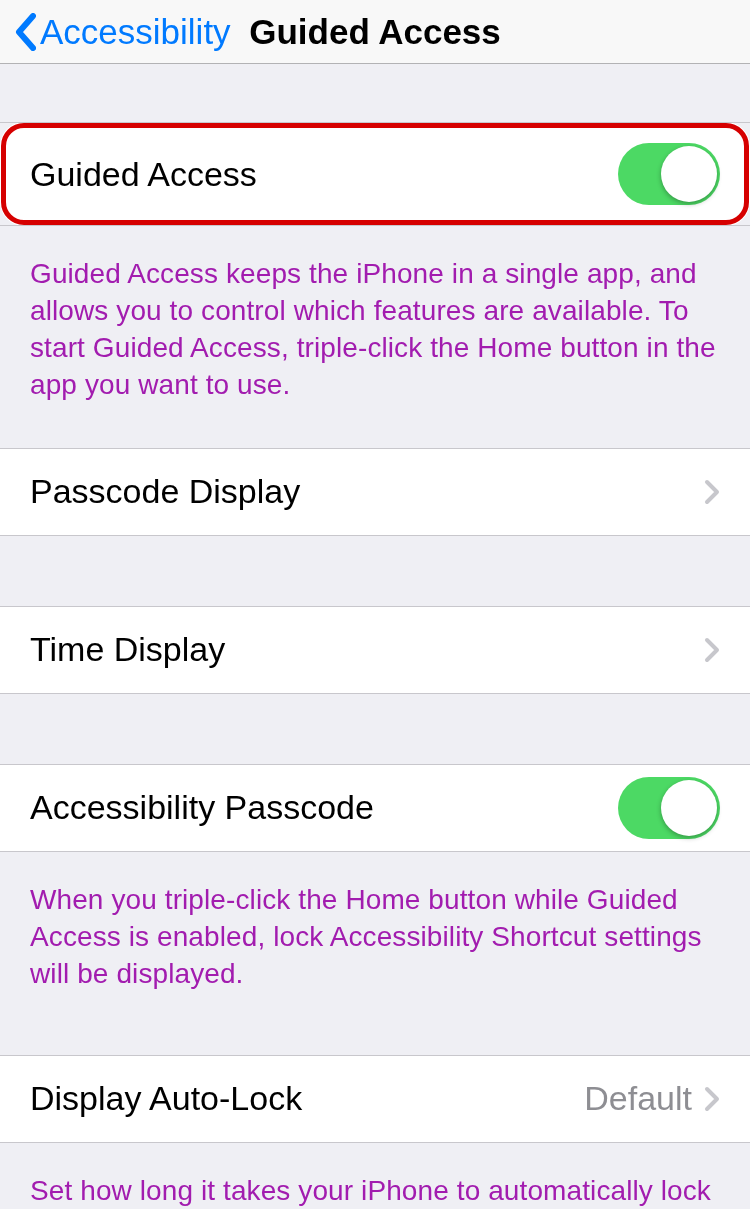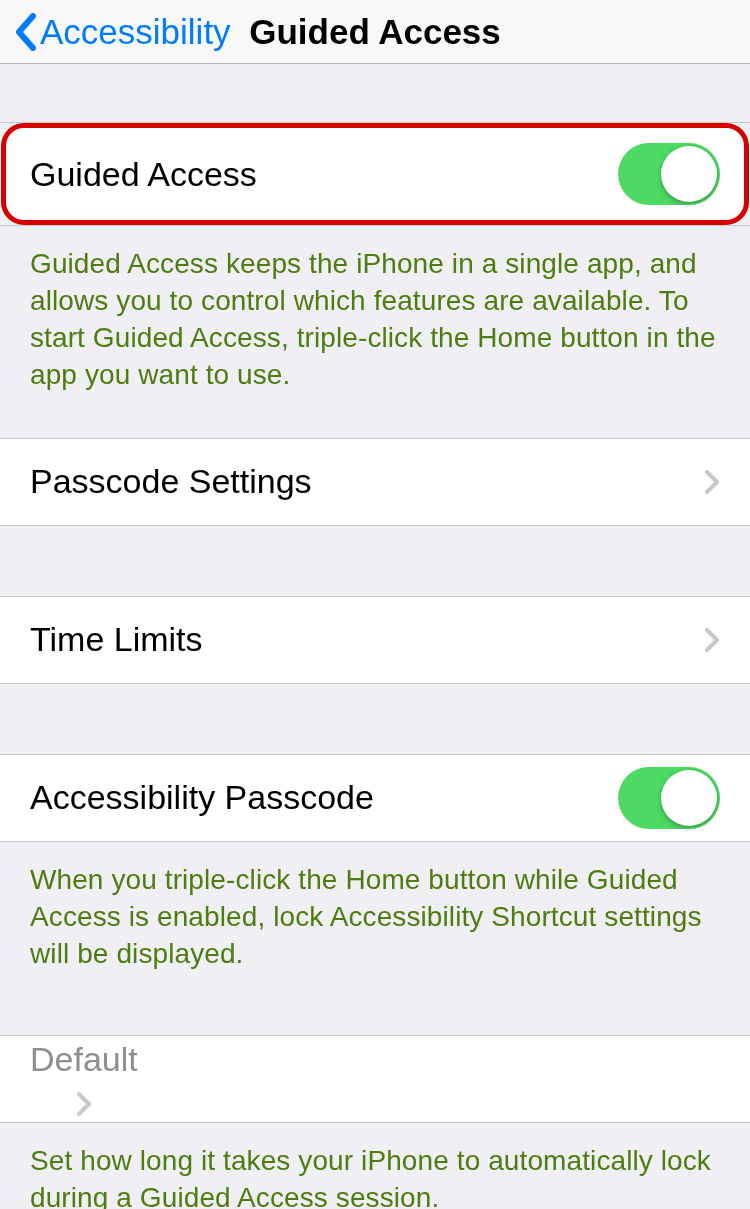--- a/index.html
+++ b/index.html
@@ -88,21 +88,20 @@
     }
     .row-label {
       font-size: 34px;
       color: #000;
       font-weight: 400;
     }
     .row-right {
       display: flex;
       align-items: center;
       gap: 12px;
-      flex-direction: column;
     }
     .row-value {
       font-size: 34px;
       color: #8e8e93;
     }
     .chevron {
       width: 16px;
       height: 26px;
       display: block;
     }
@@ -118,24 +117,24 @@
       position: absolute;
       right: 3px;
       top: 3px;
       width: 56px;
       height: 56px;
       background: #fff;
       border-radius: 50%;
       box-shadow: 0 2px 5px rgba(0,0,0,0.3);
     }
     .footer-text {
-      padding: 20px 30px 0 30px;
+      padding: 30px 30px 0 30px;
       font-size: 28px;
       line-height: 1.32;
-      color: #4d7c0f;
+      color: #a21caf;
       letter-spacing: 0.1px;
     }
   </style>
 </head>
 <body>
 
 <div class="header">
   <div class="back-btn">
     <span class="back-chevron">
       <svg viewBox="0 0 22 38" width="22" height="38">
@@ -154,34 +153,34 @@
   <div class="toggle">
     <div class="knob"></div>
   </div>
 </div>
 
 <div class="footer-text">Guided Access keeps the iPhone in a single app, and allows you to control which features are available. To start Guided Access, triple-click the Home button in the app you want to use.</div>
 
 <div style="height:44px"></div>
 
 <div class="row">
-  <span class="row-label">Passcode Settings</span>
+  <span class="row-label">Passcode Display</span>
   <div class="row-right">
     <span class="chevron">
       <svg viewBox="0 0 16 26" width="16" height="26">
           <polyline points="3,3 13,13 3,23" fill="none" stroke="#c7c7cc" stroke-width="4" stroke-linecap="round" stroke-linejoin="round"></polyline>
         </svg>
     </span>
   </div>
 </div>
 
 <div class="spacer"></div>
 
 <div class="row">
-  <span class="row-label">Time Limits</span>
+  <span class="row-label">Time Display</span>
   <div class="row-right">
     <span class="chevron">
       <svg viewBox="0 0 16 26" width="16" height="26">
           <polyline points="3,3 13,13 3,23" fill="none" stroke="#c7c7cc" stroke-width="4" stroke-linecap="round" stroke-linejoin="round"></polyline>
         </svg>
     </span>
   </div>
 </div>
 
 <div class="spacer"></div>
@@ -191,20 +190,21 @@
   <div class="toggle">
     <div class="knob"></div>
   </div>
 </div>
 
 <div class="footer-text">When you triple-click the Home button while Guided Access is enabled, lock Accessibility Shortcut settings will be displayed.</div>
 
 <div style="height:62px"></div>
 
 <div class="row">
+  <span class="row-label">Display Auto-Lock</span>
   <div class="row-right">
     <span class="row-value">Default</span>
     <span class="chevron">
       <svg viewBox="0 0 16 26" width="16" height="26">
           <polyline points="3,3 13,13 3,23" fill="none" stroke="#c7c7cc" stroke-width="4" stroke-linecap="round" stroke-linejoin="round"></polyline>
         </svg>
     </span>
   </div>
 </div>
 

